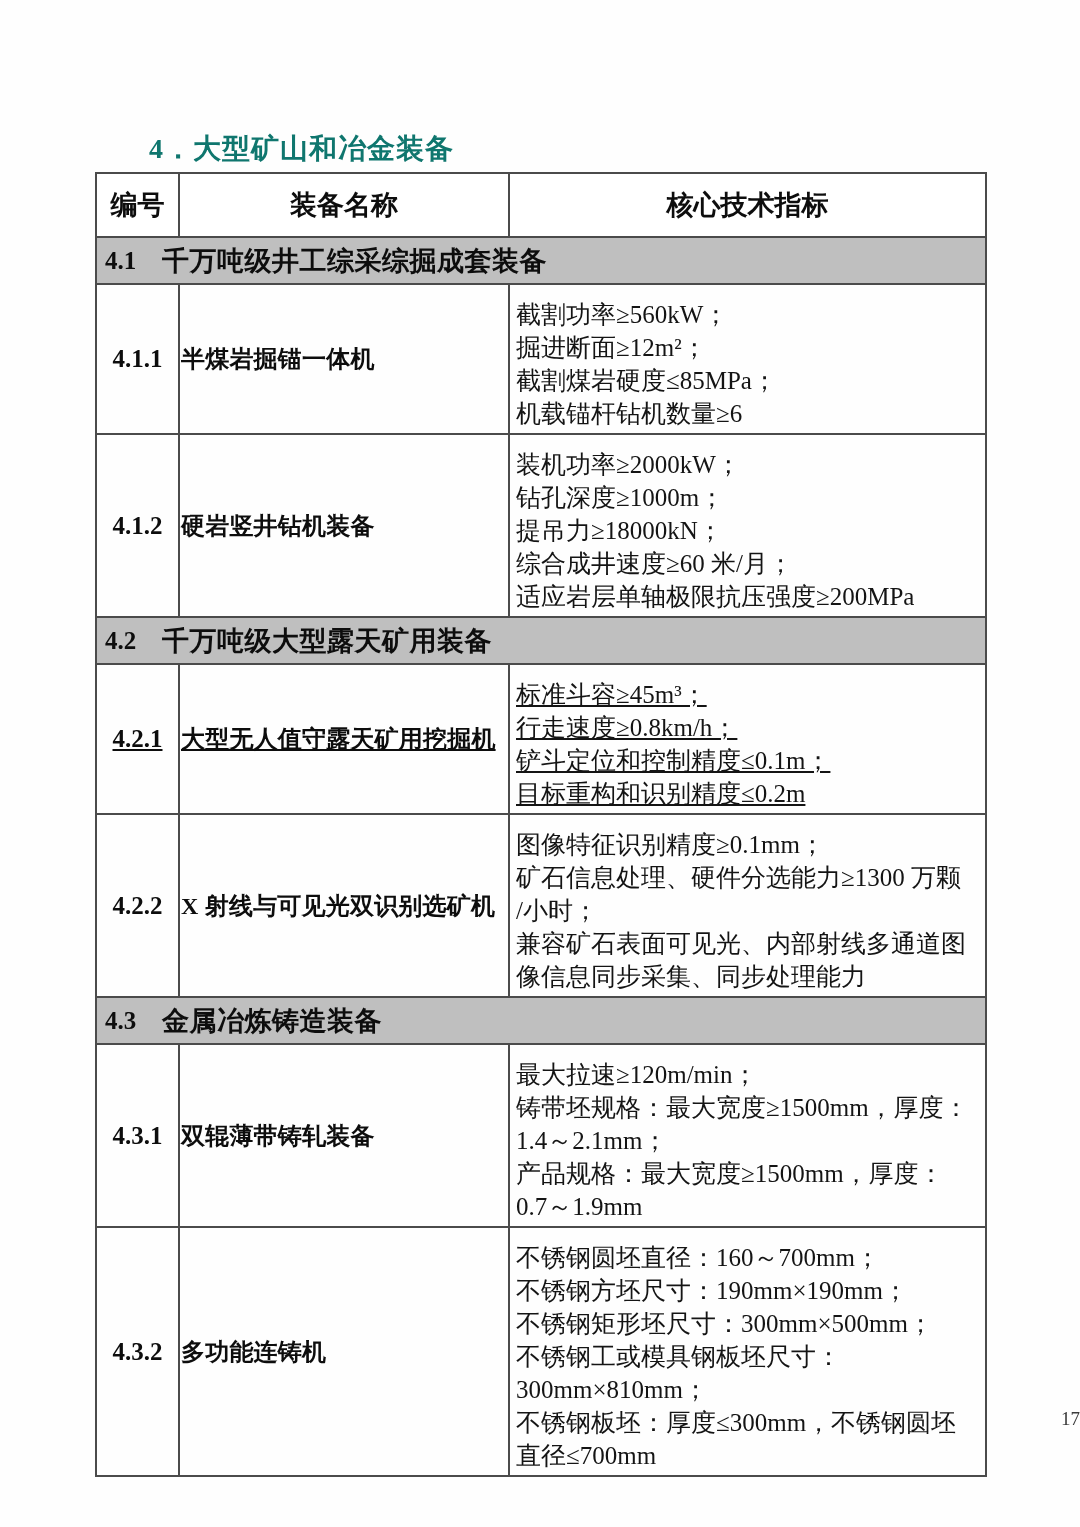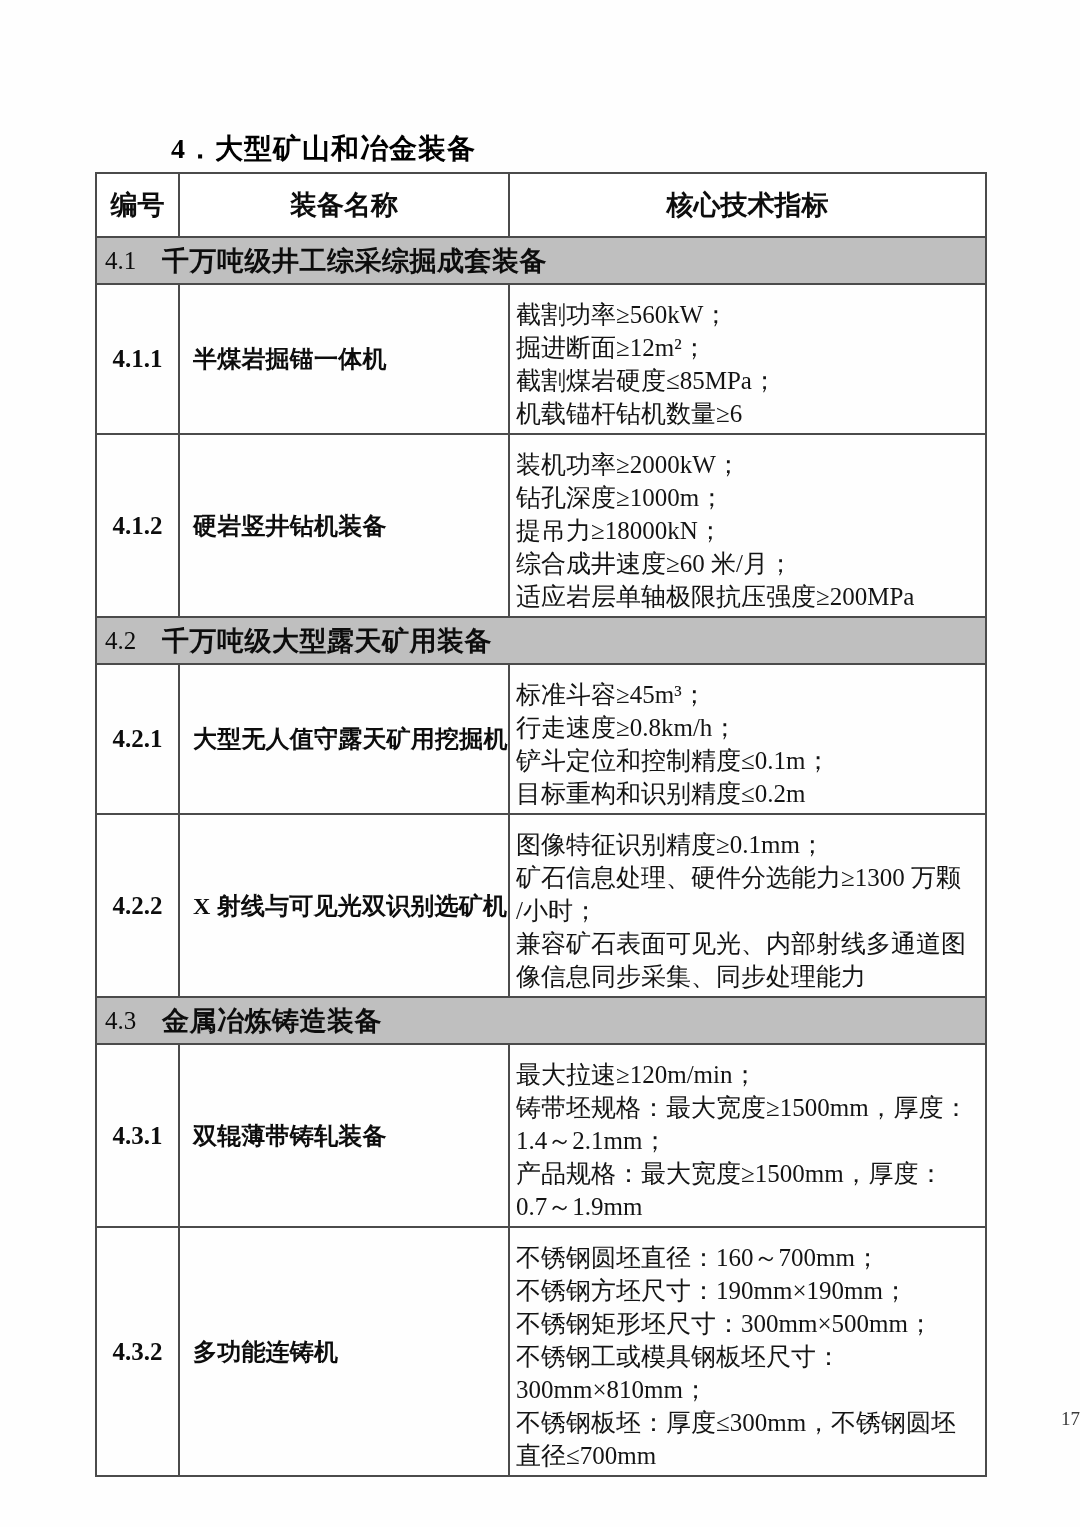--- a/index.html
+++ b/index.html
@@ -6,25 +6,25 @@
   html, body { background: #ffffff; }
   body {
     width: 1080px; height: 1527px;
     position: relative;
     font-family: "Liberation Serif", "DejaVu Serif", serif;
     color: #111111;
     background: #fefefe;
   }
   .doc-title {
     position: absolute;
-    left: 171px; top: 130px;
+    left: 149px; top: 130px;
     font-size: 28px;
     font-weight: 700;
     letter-spacing: 1px;
-    color: #000000;
+    color: #0f766e;
     white-space: nowrap;
   }
   table.spec-table {
     position: absolute;
     left: 95px; top: 172px;
     width: 890px;
     border-collapse: collapse;
     table-layout: fixed;
   }
   table.spec-table td, table.spec-table th {
@@ -43,54 +43,54 @@
     color: #0d0d0d;
     background: #ffffff;
   }
   tr.section-row td {
     height: 47px;
     background: #bfbfbf;
     padding-left: 8px;
   }
   .sec-wrap { display: flex; align-items: center; }
   .sec-no {
-    font-size: 25px; font-weight: 400;
+    font-size: 25px; font-weight: 700;
     min-width: 57px; color: #0d0d0d;
   }
   .sec-title {
     font-size: 27px; font-weight: 700;
     letter-spacing: 0.5px; color: #0d0d0d;
     white-space: nowrap;
     text-align: center;
   }
   td.cell-no {
     text-align: center;
     font-size: 25px;
     font-weight: 700;
     color: #0d0d0d;
   }
   td.cell-name {
-    padding-left: 13px;
+    padding-left: 1px;
     font-size: 24px;
     font-weight: 700;
     color: #0d0d0d;
     letter-spacing: 0.2px;
   }
   td.cell-spec {
     padding: 13px 4px 3px 6px;
     font-size: 25px;
     color: #141414;
   }
   td.cell-spec .line {
     line-height: 33px;
     white-space: nowrap;
   }
   tr.r-411  td { height: 133px; }
   tr.r-412  td { height: 167px; }
-  tr.r-421  td { height: 137px; }
+  tr.r-421  td { height: 137px; text-decoration: underline; }
   tr.r-422  td { height: 170px; }
   tr.r-431  td { height: 164px; }
   tr.r-432  td { height: 237px; }
 
   .page-number {
     position: absolute;
     left: 0; top: 1408px;
     width: 100%;
     text-align: right;
     font-size: 19px;

